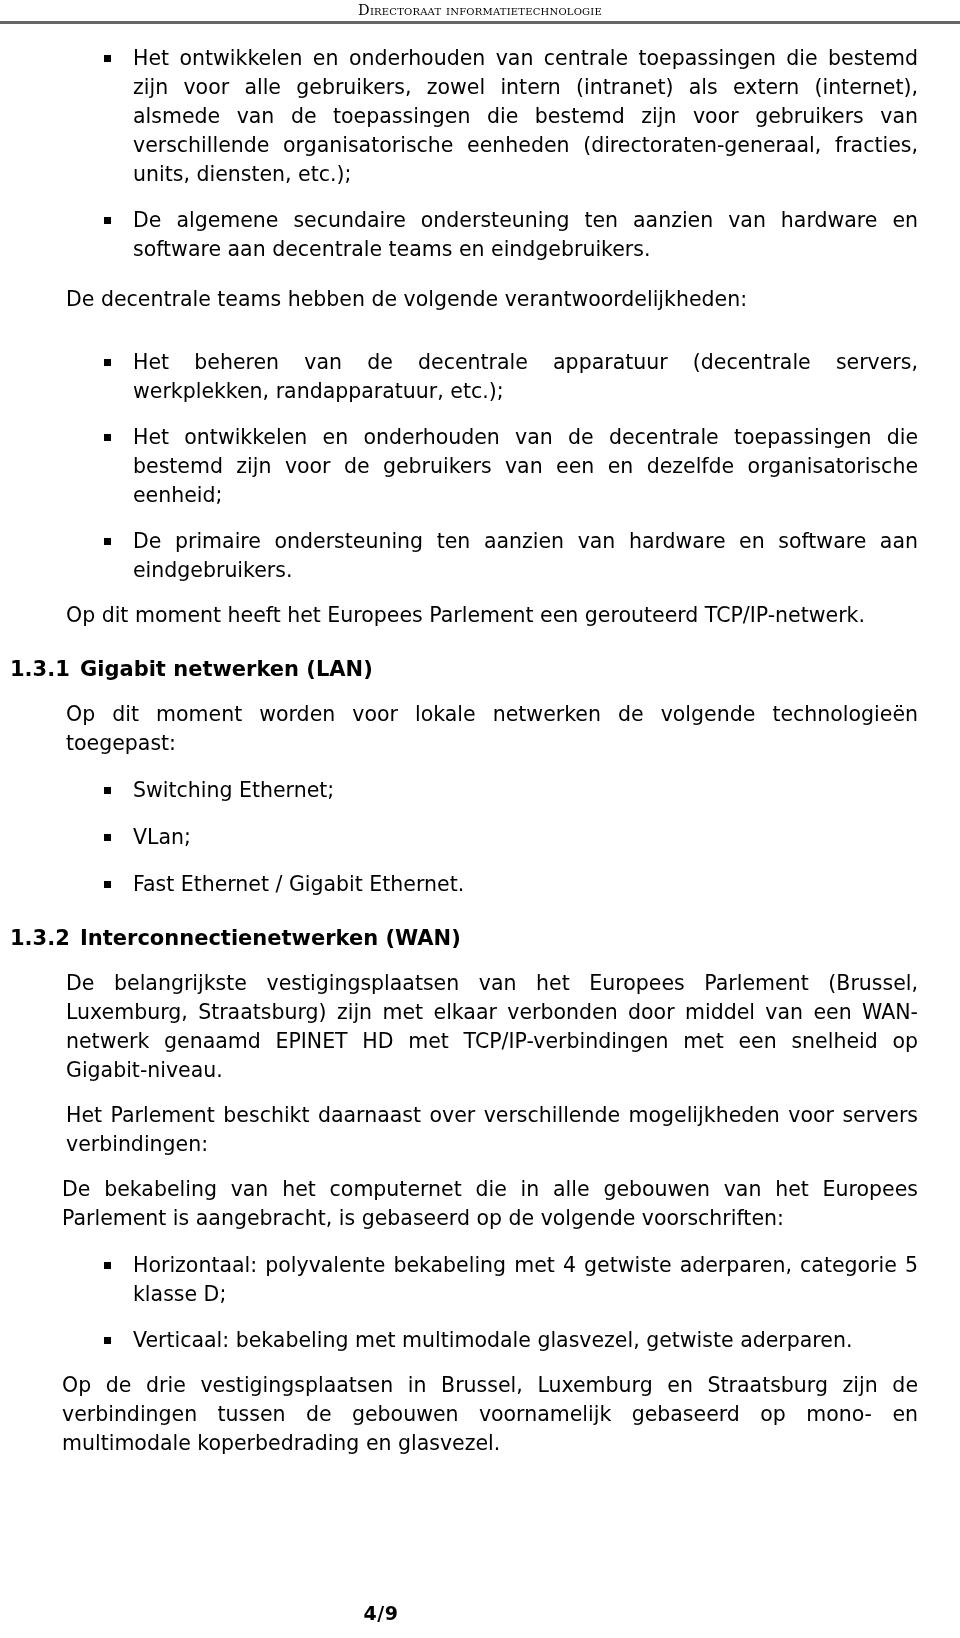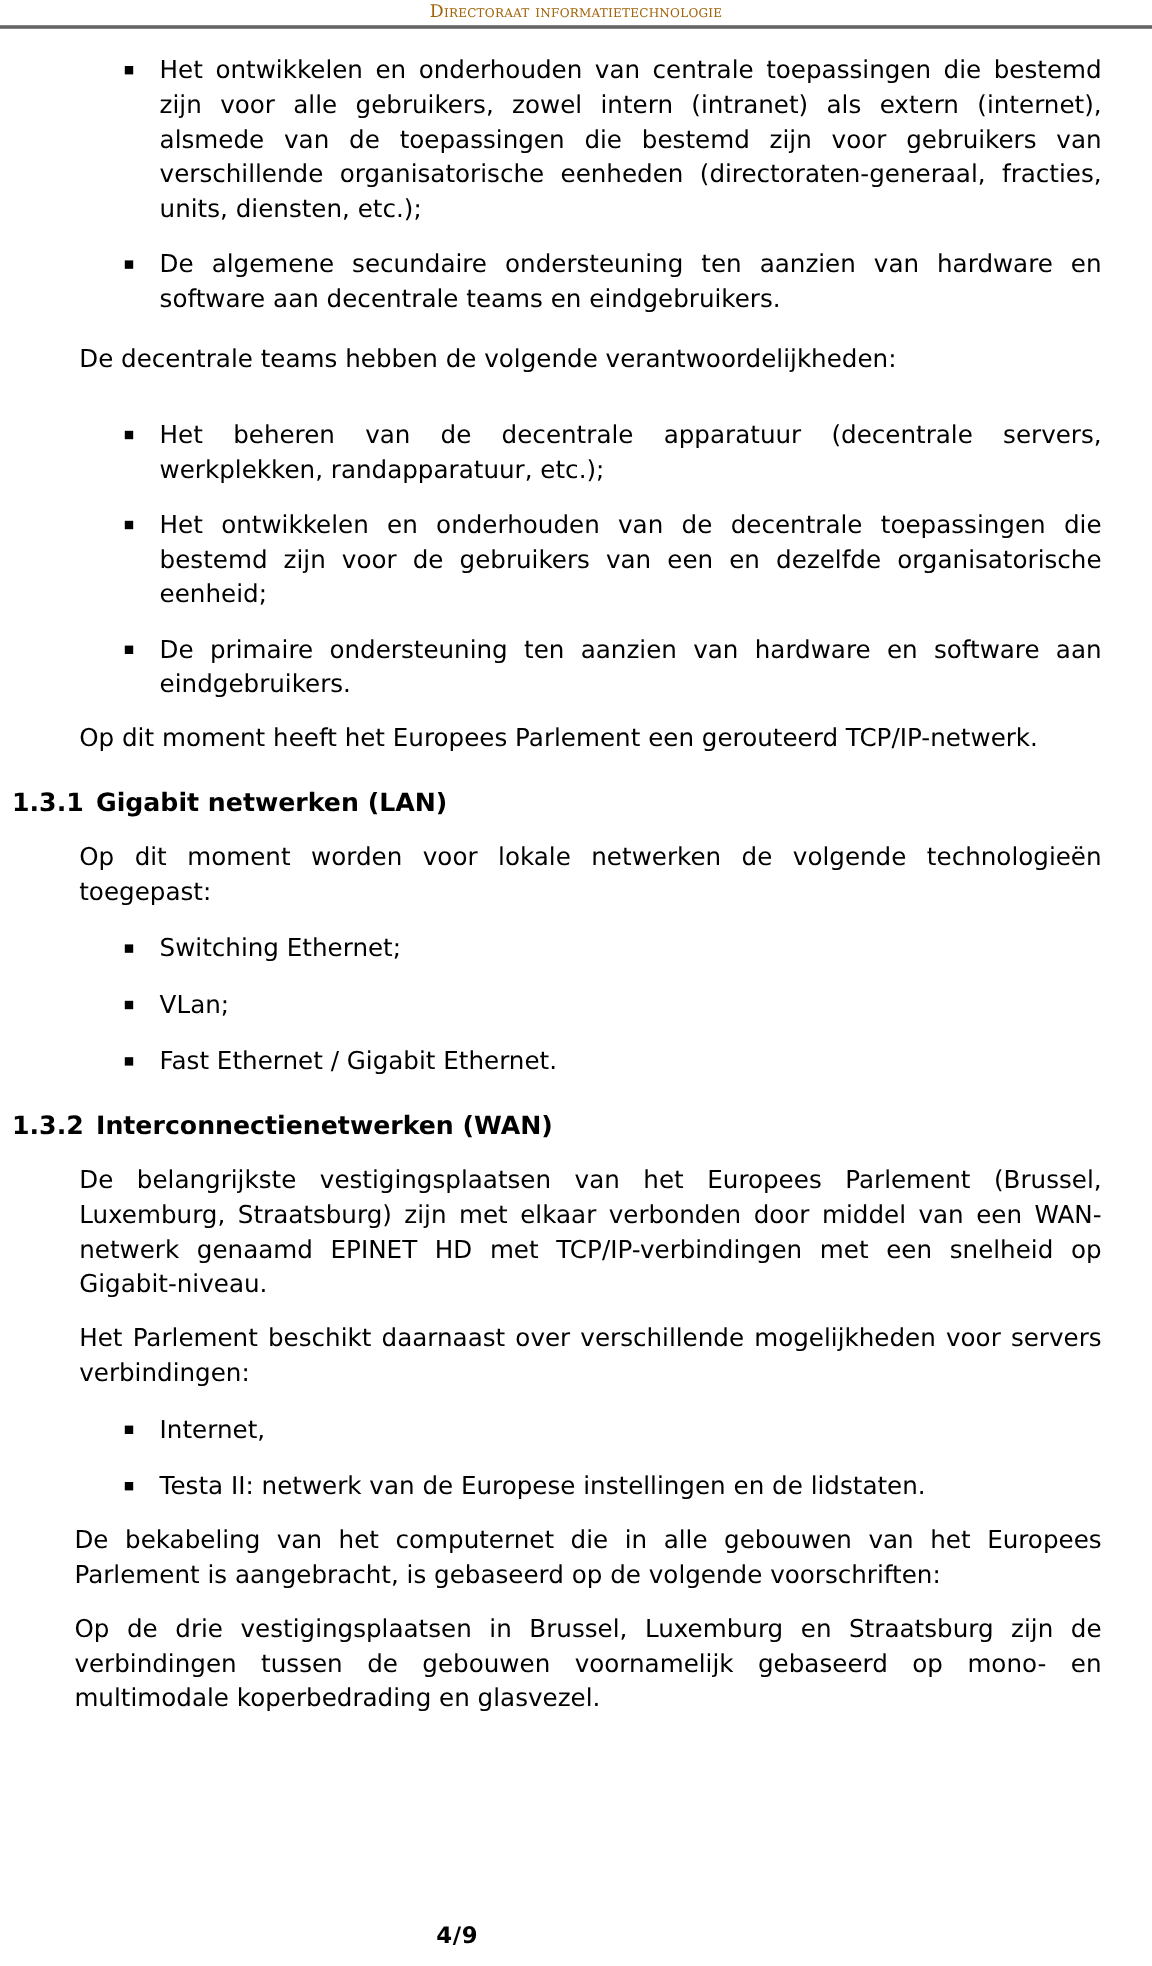--- a/index.html
+++ b/index.html
@@ -20,21 +20,21 @@
   .page-header {
     width: 960px;
     text-align: center;
     padding-top: 3px;
   }
   .header-title {
     font-family: "DejaVu Serif", serif;
     font-size: 14.5px;
     font-variant: small-caps;
     letter-spacing: 0.2px;
-    color: #a16207;
+    color: #000000;
     line-height: 1.05;
     white-space: nowrap;
   }
   .header-rule {
     margin-top: 3px;
     width: 960px;
     height: 3px;
     background: #666666;
   }
 
@@ -190,31 +190,31 @@
       <span class="li-text">Fast Ethernet / Gigabit Ethernet.</span>
     </li>
   </ul>
 
   <div class="h3 sec-gap-top">
     <span class="num">1.3.2</span>
     <span>Interconnectienetwerken (WAN)</span>
   </div>
   <p class="body-text indent gap-before-sm">De belangrijkste vestigingsplaatsen van het Europees Parlement (Brussel, Luxemburg, Straatsburg) zijn met elkaar verbonden door middel van een WAN-netwerk genaamd EPINET HD met TCP/IP-verbindingen met een snelheid op Gigabit-niveau.</p>
   <p class="body-text indent gap-before-sm">Het Parlement beschikt daarnaast over verschillende mogelijkheden voor servers verbindingen:</p>
-  <ul class="bullets lvl1 tight" style="margin-top:18px;">
-    <li>
-      <span class="marker"></span>
-      <span class="li-text">Internet,</span>
-    </li>
-    <li>
-      <span class="marker"></span>
-      <span class="li-text">Testa II: netwerk van de Europese instellingen en de lidstaten.</span>
-    </li>
-  </ul>
 
   <p class="body-text gap-before-sm" style="margin-left:52px; text-indent:0;">De bekabeling van het computernet die in alle gebouwen van het Europees Parlement is aangebracht, is gebaseerd op de volgende voorschriften:</p>
+  <ul class="bullets lvl1" style="margin-top:18px;">
+    <li>
+      <span class="marker"></span>
+      <span class="li-text">Horizontaal: polyvalente bekabeling met 4 getwiste aderparen, categorie 5 klasse D;</span>
+    </li>
+    <li>
+      <span class="marker"></span>
+      <span class="li-text">Verticaal: bekabeling met multimodale glasvezel, getwiste aderparen.</span>
+    </li>
+  </ul>
   <p class="body-text gap-before-sm" style="margin-left:52px;">Op de drie vestigingsplaatsen in Brussel, Luxemburg en Straatsburg zijn de verbindingen tussen de gebouwen voornamelijk gebaseerd op mono- en multimodale koperbedrading en glasvezel.</p>
 
 </div>
 
 <div class="page-footer">
   <span class="page-number">4/9</span>
 </div>
 
 </body></html>

